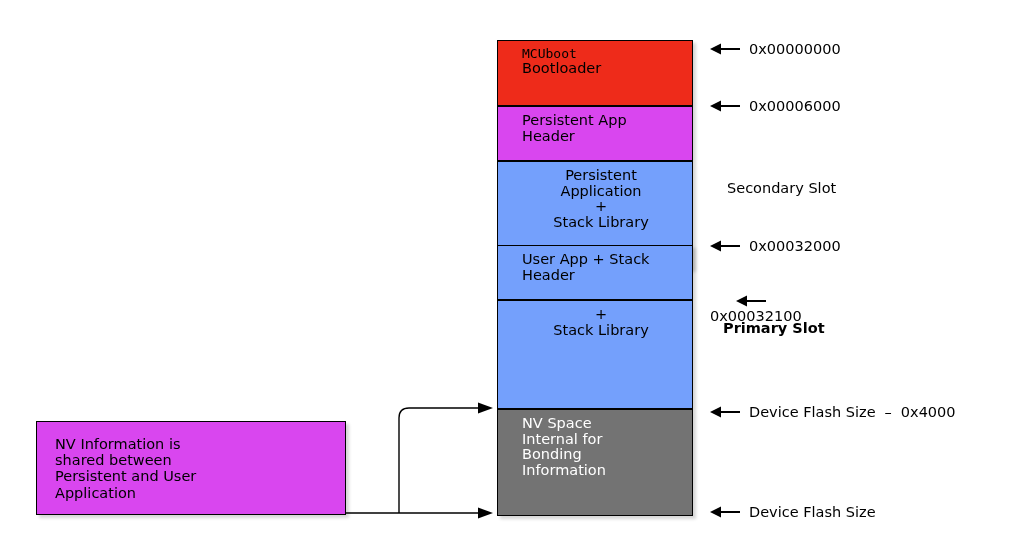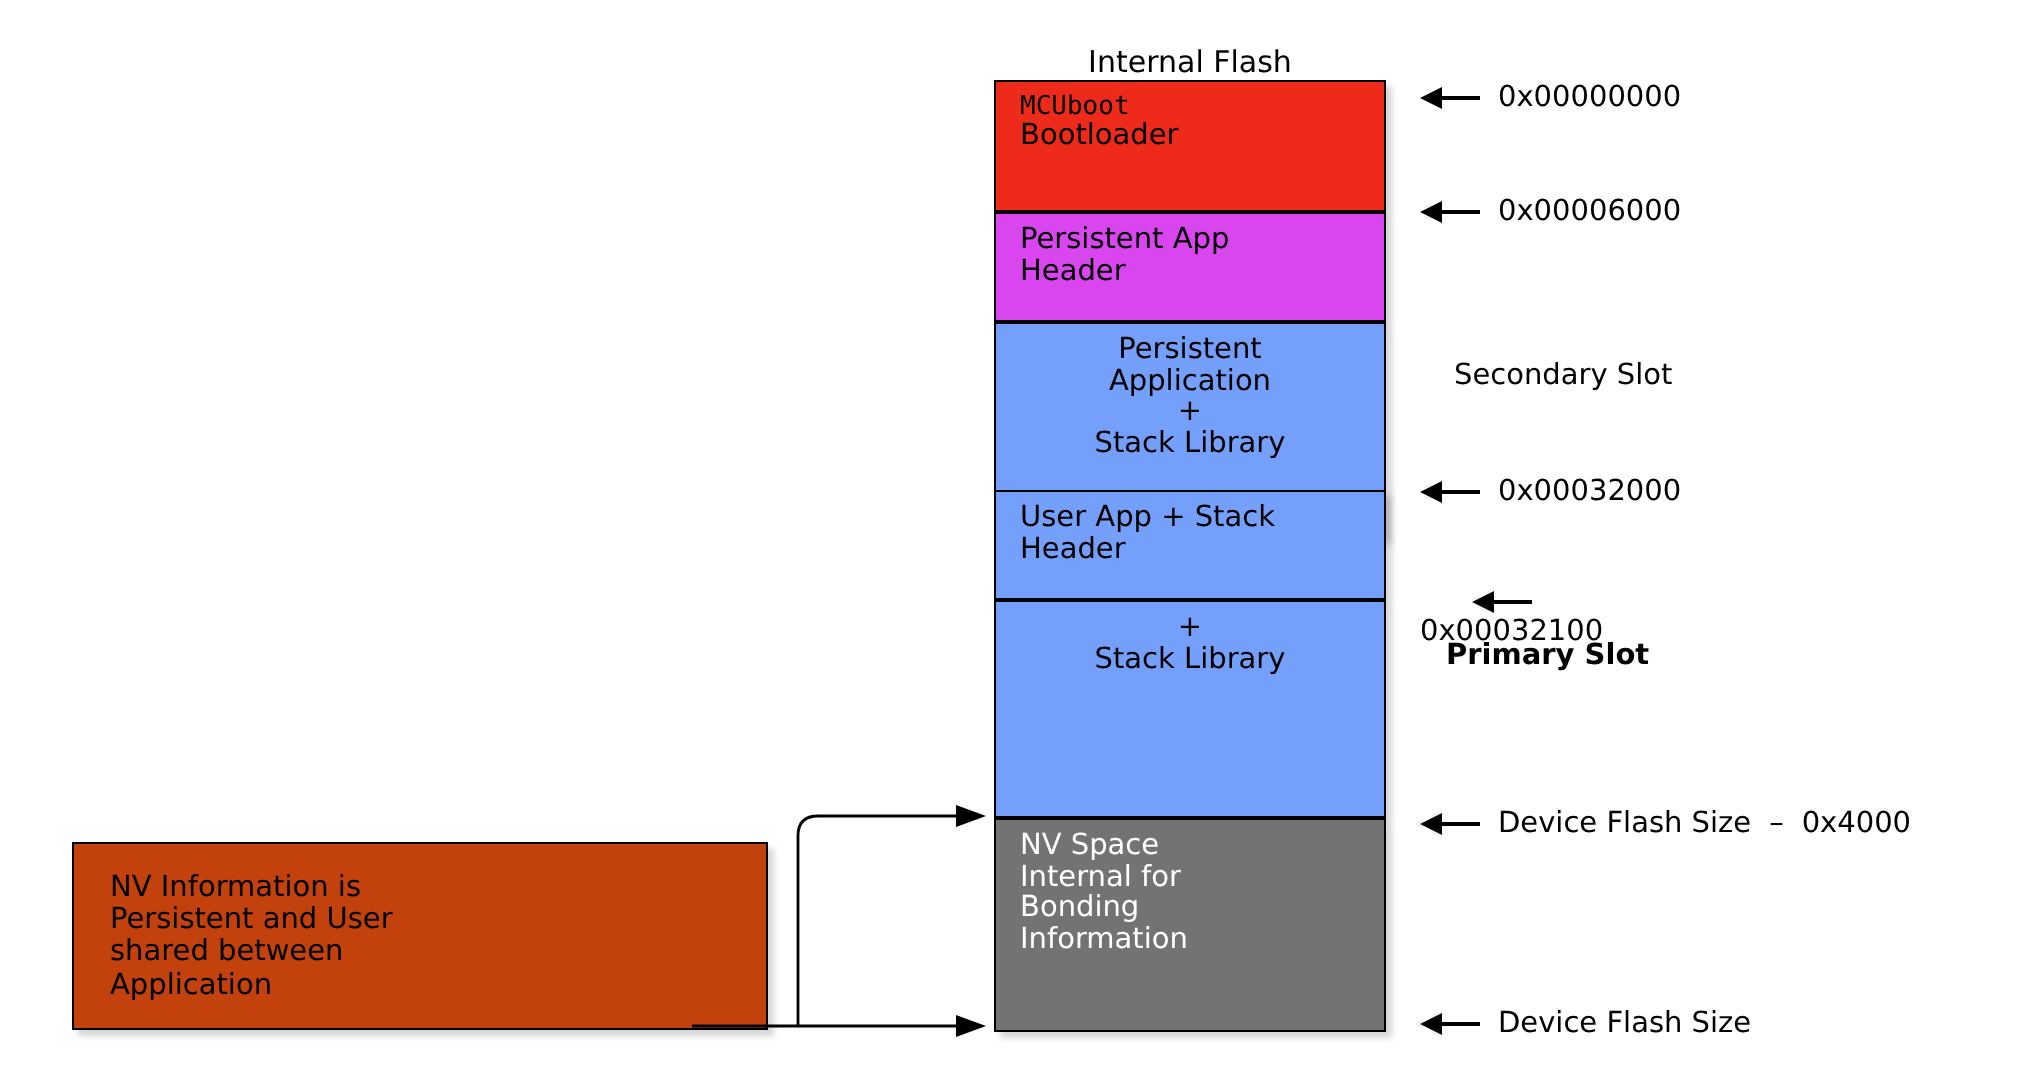--- a/index.html
+++ b/index.html
@@ -25,21 +25,21 @@
   
   .block{
     position:absolute;
     left:497px; width:196px;
     box-sizing:border-box;
     border:1.4px solid #000;
     box-shadow:3px 3px 3px rgba(0,0,0,0.16);
     color:#000;
     font-size:14.5px;
     line-height:1.08;
-    padding:6px 0 0 0;
+    padding:6px 0 0 12px;
   }
   .block .txt{padding:0 8px;}
   .block.center .txt{text-align:center;}
   .block.left .txt{text-align:left;padding-left:12px;}
   .mono{font-family:"DejaVu Sans Mono", monospace;font-size:13px;}
 
   
   .annot{
     position:absolute;
     font-size:14.5px;
@@ -58,40 +58,39 @@
     position:absolute;
     font-size:14.5px;
     color:#000;
     white-space:nowrap;
   }
   .minus{display:inline-block;padding:0 9px;}
 
   
   .note-box{
     position:absolute;
-    left:36px; top:421px; width:348px; height:94px;
+    left:36px; top:421px; width:310px; height:94px;
     box-sizing:border-box;
-    background:#c2410c;
+    background:#d946ef;
     border:1.5px solid #000;
     box-shadow:3px 3px 3px rgba(0,0,0,0.16);
     font-size:14.5px;
     line-height:1.12;
     color:#000;
     padding:14px 0 0 18px;
   }
 
   
   .connector{position:absolute;left:0;top:0;width:1020px;height:546px;pointer-events:none;}
 </style>
 </head>
 <body>
 
 <div class="canvas">
 
-  <div class="map-title">Internal Flash</div>
 
   <div class="block left" style="top:40px;height:66px;background:#ee2b1a;">
     <div class="txt mono">MCUboot</div>
     <div class="txt">Bootloader</div>
   </div>
 
   <div class="block left" style="top:106px;height:55px;background:#d946ef;">
     <div class="txt">Persistent App</div>
     <div class="txt">Header</div>
   </div>
@@ -181,22 +180,22 @@
       <svg width="30" height="14" viewBox="0 0 30 14">
           <path d="M0 7 L11 1.5 L11 12.5 Z" fill="#000"></path>
           <rect x="10" y="6" width="20" height="2" fill="#000"></rect>
         </svg>
     </span>
     <span>Device Flash Size</span>
   </div>
 
   <div class="note-box">
     <div>NV Information is</div>
+    <div>shared between</div>
     <div>Persistent and User</div>
-    <div>shared between</div>
     <div>Application</div>
   </div>
 
   <svg class="connector">
     <path d="M346 513 L399 513" stroke="#000" stroke-width="1.4" fill="none"></path>
     <path d="M399 513 L399 418 Q399 408 409 408 L479 408" stroke="#000" stroke-width="1.4" fill="none"></path>
     <path d="M399 513 L479 513" stroke="#000" stroke-width="1.4" fill="none"></path>
     <path d="M493 408 L478 402.5 L478 413.5 Z" fill="#000"></path>
     <path d="M493 513 L478 507.5 L478 518.5 Z" fill="#000"></path>
   </svg>

